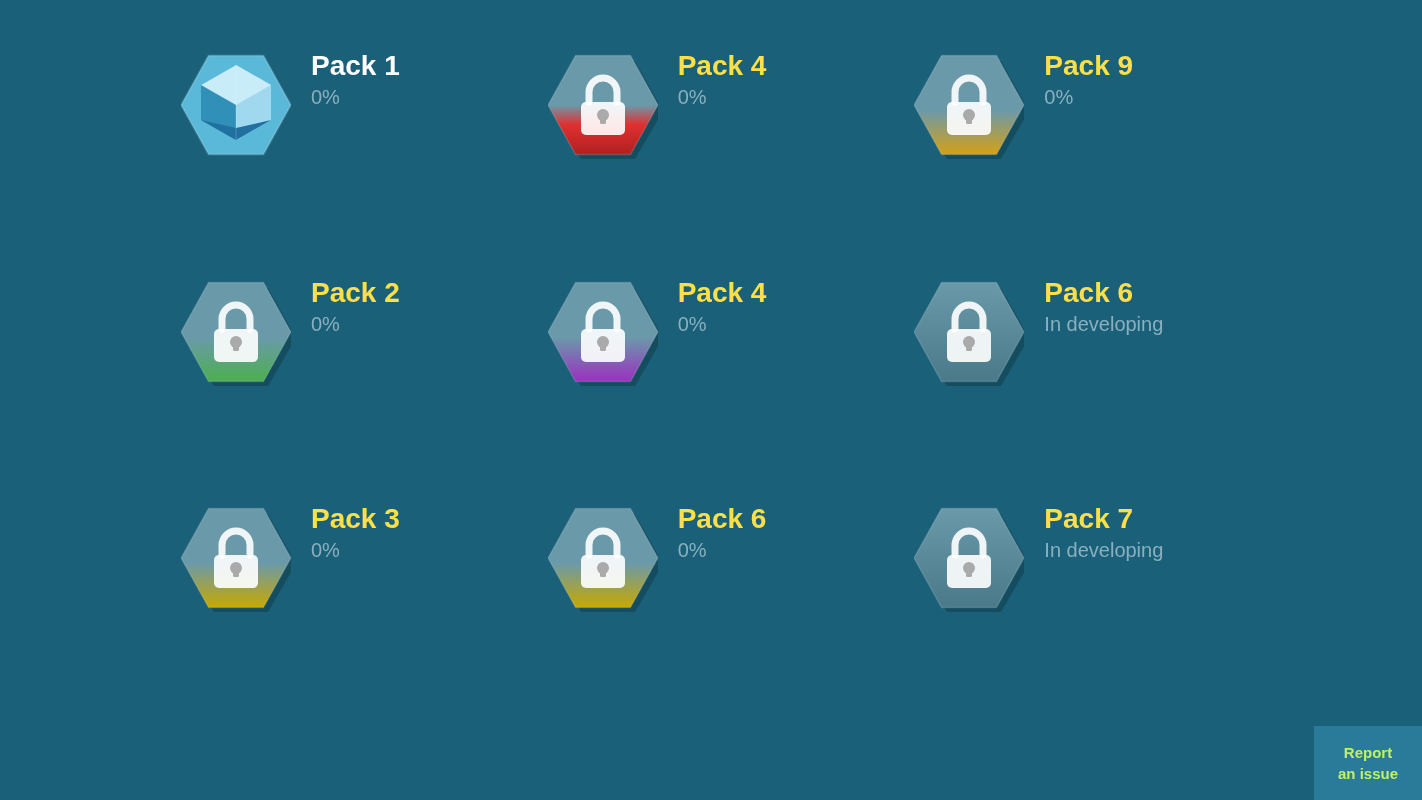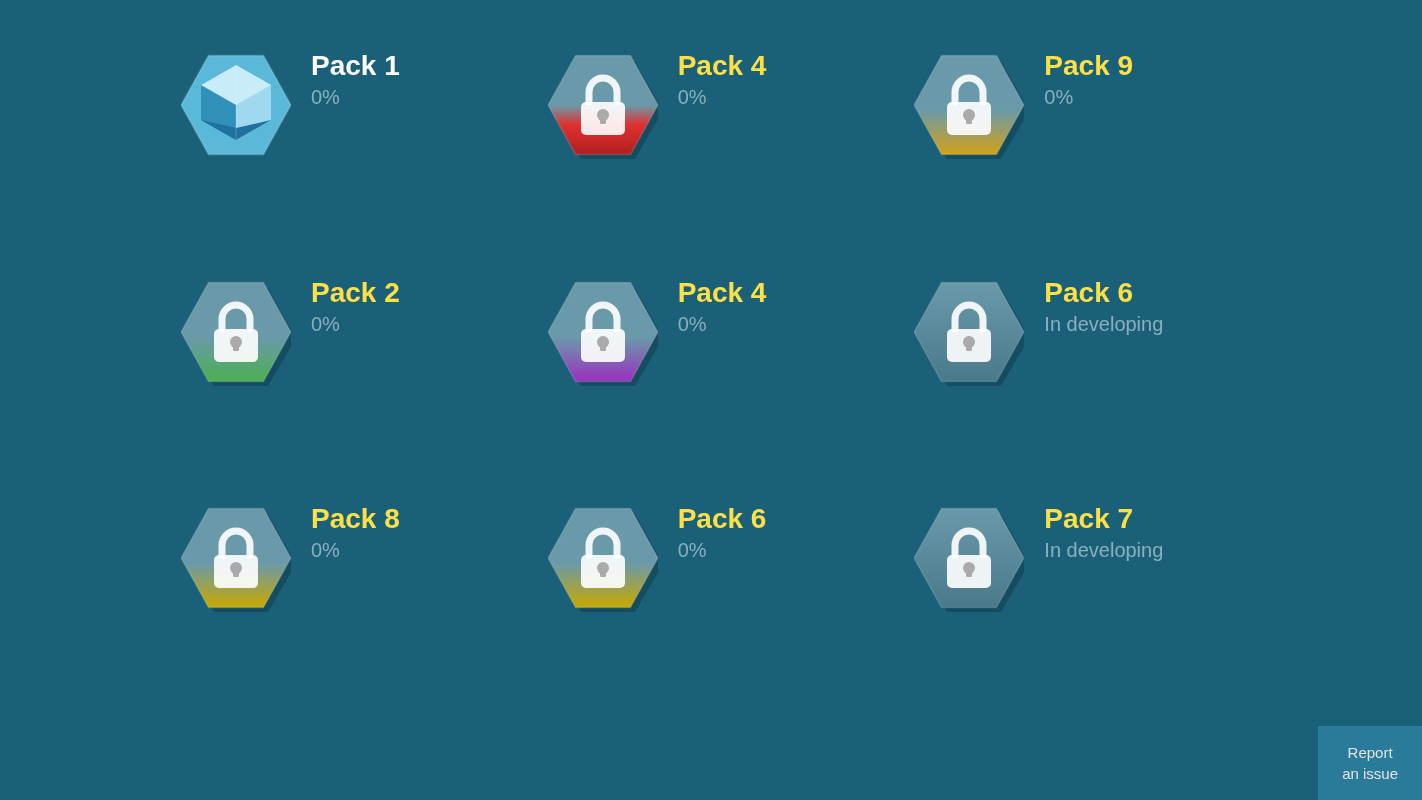--- a/index.html
+++ b/index.html
@@ -60,25 +60,25 @@
       font-size: 20px;
       color: #8ab0bf;
       font-weight: 400;
     }
 
     .report-btn {
       position: absolute;
       bottom: 0;
       right: 0;
       background-color: #2a7a9a;
-      color: #e5e5e5;
+      color: #bef264;
       border: none;
       padding: 16px 24px;
       font-size: 15px;
-      font-weight: 400;
+      font-weight: 700;
       cursor: pointer;
       text-align: center;
       line-height: 1.4;
     }
   </style>
 </head>
 <body>
 
 <div class="grid-container">
 <div class="pack-item">
@@ -284,21 +284,21 @@
         <rect x="33" y="52" width="44" height="33" rx="5" fill="white" opacity="0.9"></rect>
 
         <path d="M41 52 V42 A14 14 0 0 1 69 42 V52" fill="none" stroke="white" stroke-width="7" stroke-linecap="round" opacity="0.9"></path>
 
         <circle cx="55" cy="65" r="6" fill="#aaa"></circle>
         <rect x="52" y="65" width="6" height="9" rx="1.5" fill="#aaa"></rect>
       </g>
       <polygon points="27.5,5.5 82.5,5.5 110,55 82.5,104.5 27.5,104.5 0,55" fill="none" stroke="rgba(255,255,255,0.15)" stroke-width="1.5"></polygon>
     </svg></div>
       <div class="pack-info">
-        <div class="pack-name dim">Pack 8</div>
+        <div class="pack-name dim">Pack 3</div>
         <div class="pack-status">0%</div>
       </div>
     </div>
     <div class="pack-item">
       <div class="hex-wrapper"><svg viewBox="0 0 110 110" width="110" height="110" xmlns="http://www.w3.org/2000/svg">
       <defs>
         <clipPath id="hex-clip-pack6">
           <polygon points="27.5,5.5 82.5,5.5 110,55 82.5,104.5 27.5,104.5 0,55"></polygon>
         </clipPath>
         <linearGradient id="grad-pack6" x1="0" y1="0" x2="0" y2="1">

